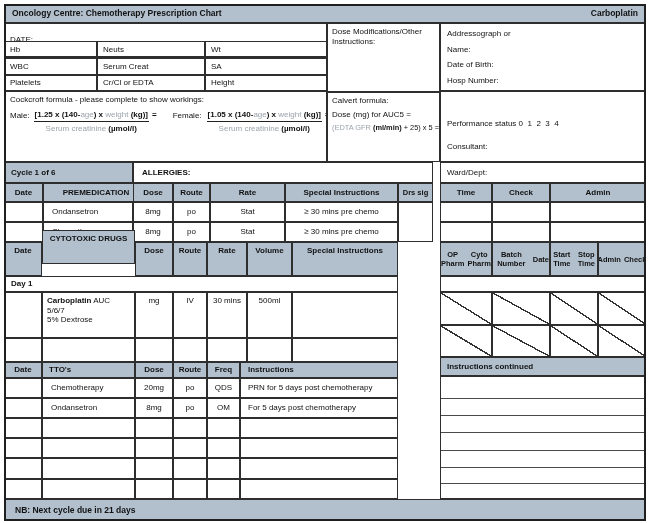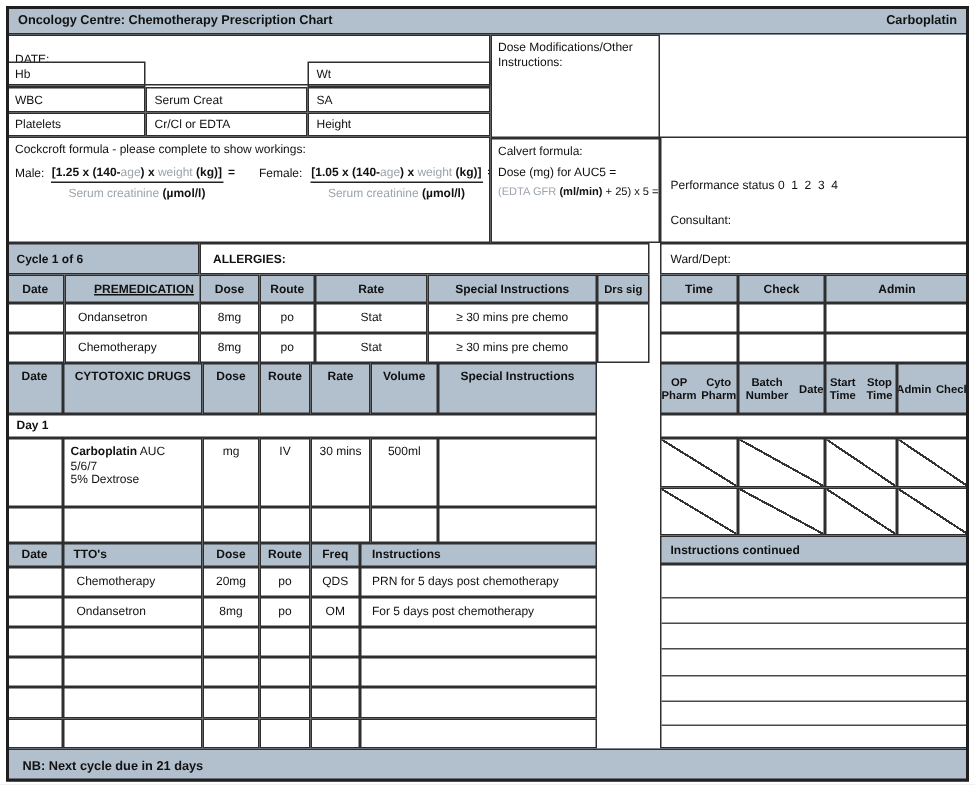--- a/index.html
+++ b/index.html
@@ -29,35 +29,42 @@
 <div id="page">
 
   <div class="c blue" style="left:4px;top:4px;width:642px;height:19px;display:flex;align-items:center;justify-content:space-between;padding:0 7px;">
     <span class="bold" style="font-size:8.5px;">Oncology Centre: Chemotherapy Prescription Chart</span>
     <span class="bold" style="font-size:8.5px;">Carboplatin</span>
   </div>
 
   <div class="c vctr" style="left:4px;top:23px;width:323px;height:34px;padding-left:5px;">DATE:</div>
 
   <div class="c vctr" style="left:4px;top:41px;width:93px;height:17px;padding-left:5px;">Hb</div>
+  <div class="c vctr" style="left:97px;top:41px;width:108px;height:17px;padding-left:5px;">Neuts</div>
   <div class="c vctr" style="left:205px;top:41px;width:122px;height:17px;padding-left:5px;">Wt</div>
 
   <div class="c vctr" style="left:4px;top:58px;width:93px;height:17px;padding-left:5px;">WBC</div>
   <div class="c vctr" style="left:97px;top:58px;width:108px;height:17px;padding-left:5px;">Serum Creat</div>
   <div class="c vctr" style="left:4px;top:75px;width:93px;height:16px;padding-left:5px;">Platelets</div>
 
   <div class="c vctr" style="left:205px;top:58px;width:122px;height:17px;padding-left:5px;">SA</div>
   <div class="c vctr" style="left:97px;top:75px;width:108px;height:16px;padding-left:5px;">Cr/Cl or EDTA</div>
   <div class="c vctr" style="left:205px;top:75px;width:122px;height:16px;padding-left:5px;">Height</div>
 
   <div class="c" style="left:327px;top:23px;width:113px;height:69px;padding:3px 4px;">
     <div>Dose Modifications/Other</div>
     <div>Instructions:</div>
   </div>
 
+  <div class="c" style="left:440px;top:23px;width:206px;height:68px;">
+    <span class="lbl" style="left:6px;top:5px;">Addressograph or</span>
+    <span class="lbl" style="left:6px;top:21px;">Name:</span>
+    <span class="lbl" style="left:6px;top:36px;">Date of Birth:</span>
+    <span class="lbl" style="left:6px;top:52px;">Hosp Number:</span>
+  </div>
 
   <div class="c" style="left:4px;top:91px;width:323px;height:71px;">
     <span class="lbl" style="left:5px;top:3px;">Cockcroft formula - please complete to show workings:</span>
     <div style="position:absolute;left:5px;top:18px;display:flex;align-items:flex-start;white-space:nowrap;">
       <span style="margin-right:4px;padding-top:1px;">Male:</span>
       <span class="frac">
         <span class="num"><span>[1.25 x (140-</span><span class="grey">age</span><span>) x </span><span class="grey">weight</span><span> (kg)]</span></span>
         <span class="den"><span class="grey">Serum creatinine </span><span class="bold">(µmol/l)</span></span>
       </span>
       <span class="eq">=</span>
@@ -79,21 +86,21 @@
   <div class="c" style="left:440px;top:91px;width:206px;height:71px;">
     <span class="lbl" style="left:6px;top:27px;">Performance status 0&nbsp; 1&nbsp; 2&nbsp; 3&nbsp; 4</span>
     <span class="lbl" style="left:6px;top:50px;">Consultant:</span>
   </div>
 
   <div class="c blue vctr bold" style="left:4px;top:162px;width:129px;height:21px;padding-left:6px;">Cycle 1 of 6</div>
   <div class="c vctr bold" style="left:133px;top:162px;width:300px;height:21px;padding-left:8px;">ALLERGIES:</div>
   <div class="c vctr" style="left:440px;top:162px;width:206px;height:21px;padding-left:6px;">Ward/Dept:</div>
 
   <div class="c blue ctr bold" style="left:4px;top:183px;width:39px;height:19px;">Date</div>
-  <div class="c blue ctr bold" style="left:43px;top:183px;width:106px;height:19px;text-decoration:underline;">PREMEDICATION</div>
+  <div class="c blue ctr bold" style="left:43px;top:183px;width:106px;height:19px;">PREMEDICATION</div>
   <div class="c blue ctr bold" style="left:133px;top:183px;width:40px;height:19px;">Dose</div>
   <div class="c blue ctr bold" style="left:173px;top:183px;width:37px;height:19px;">Route</div>
   <div class="c blue ctr bold" style="left:210px;top:183px;width:75px;height:19px;">Rate</div>
   <div class="c blue ctr bold" style="left:285px;top:183px;width:113px;height:19px;">Special Instructions</div>
   <div class="c blue ctr bold" style="left:398px;top:183px;width:35px;height:19px;font-size:7.5px;">Drs sig</div>
   <div class="c blue ctr bold" style="left:440px;top:183px;width:52px;height:19px;">Time</div>
   <div class="c blue ctr bold" style="left:492px;top:183px;width:58px;height:19px;">Check</div>
   <div class="c blue ctr bold" style="left:550px;top:183px;width:96px;height:19px;">Admin</div>
 
   <div class="c" style="left:4px;top:202px;width:39px;height:20px;"></div>
@@ -112,21 +119,21 @@
   <div class="c ctr" style="left:173px;top:222px;width:37px;height:20px;">po</div>
   <div class="c ctr" style="left:210px;top:222px;width:75px;height:20px;">Stat</div>
   <div class="c ctr" style="left:285px;top:222px;width:113px;height:20px;">≥ 30 mins pre chemo</div>
   <div class="c ctr" style="left:440px;top:222px;width:52px;height:20px;"></div>
   <div class="c ctr" style="left:492px;top:222px;width:58px;height:20px;"></div>
   <div class="c ctr" style="left:550px;top:222px;width:96px;height:20px;"></div>
 
   <div class="c" style="left:398px;top:202px;width:35px;height:40px;"></div>
 
   <div class="c blue topc bold" style="left:4px;top:242px;width:38px;height:34px;">Date</div>
-  <div class="c blue topc bold" style="left:42px;top:242px;width:93px;height:34px;">CYTOTOXIC DRUGS</div>
+  <div class="c blue topc bold" style="left:42px;top:230px;width:93px;height:34px;">CYTOTOXIC DRUGS</div>
   <div class="c blue topc bold" style="left:135px;top:242px;width:38px;height:34px;">Dose</div>
   <div class="c blue topc bold" style="left:173px;top:242px;width:34px;height:34px;">Route</div>
   <div class="c blue topc bold" style="left:207px;top:242px;width:40px;height:34px;">Rate</div>
   <div class="c blue topc bold" style="left:247px;top:242px;width:45px;height:34px;">Volume</div>
   <div class="c blue topc bold" style="left:292px;top:242px;width:106px;height:34px;">Special Instructions</div>
 
   <div class="c blue two bold" style="left:440px;top:242px;width:52px;height:34px;font-size:7.5px;">
     <span>OP Pharm</span>
       <span>Cyto Pharm</span>
   </div>

